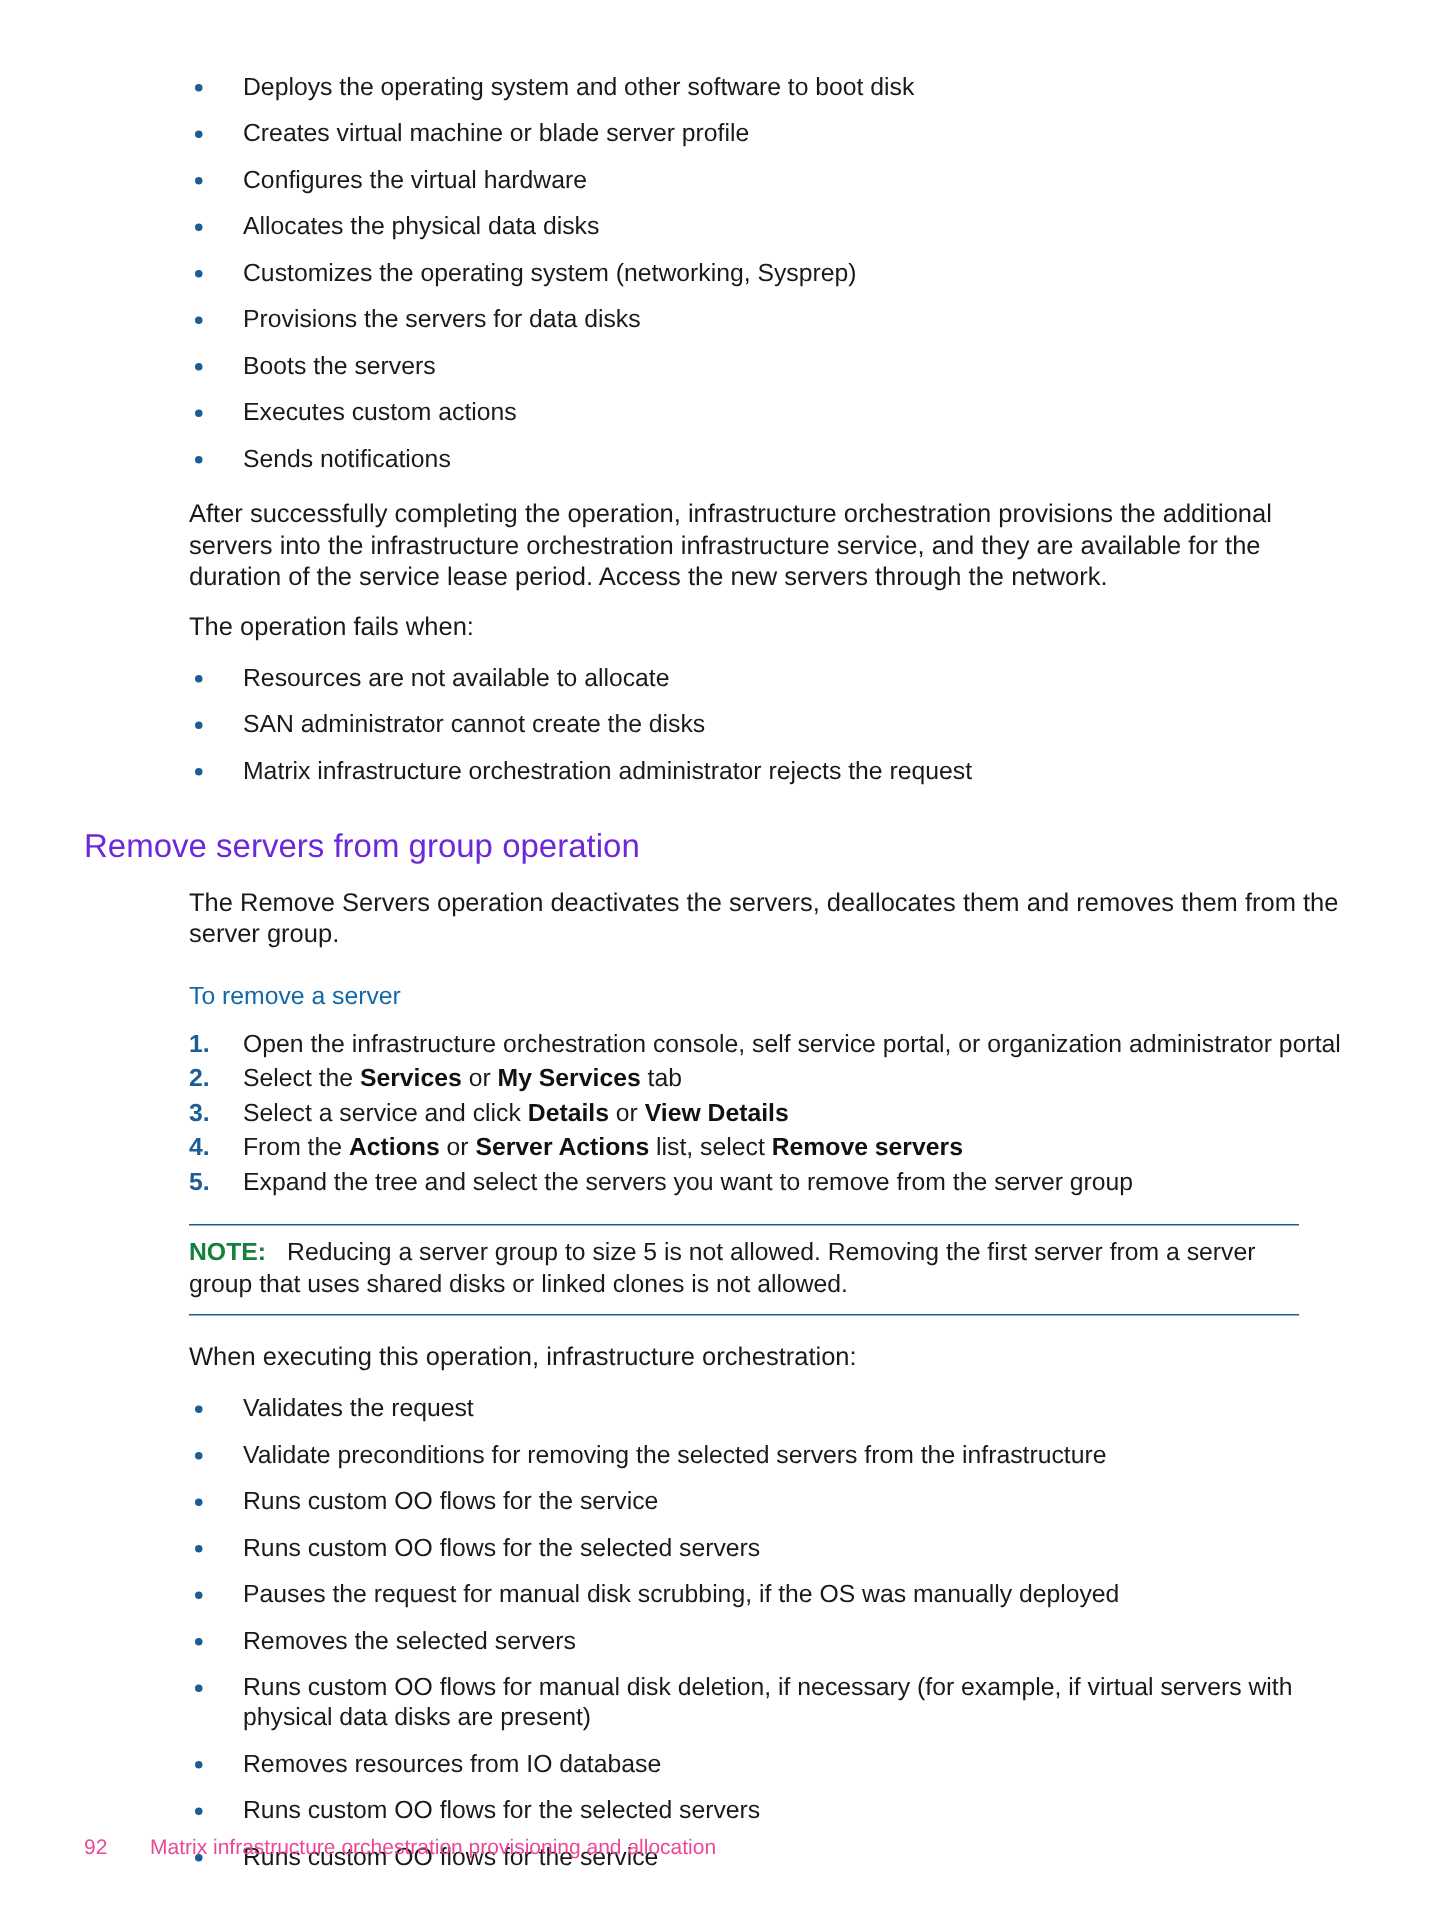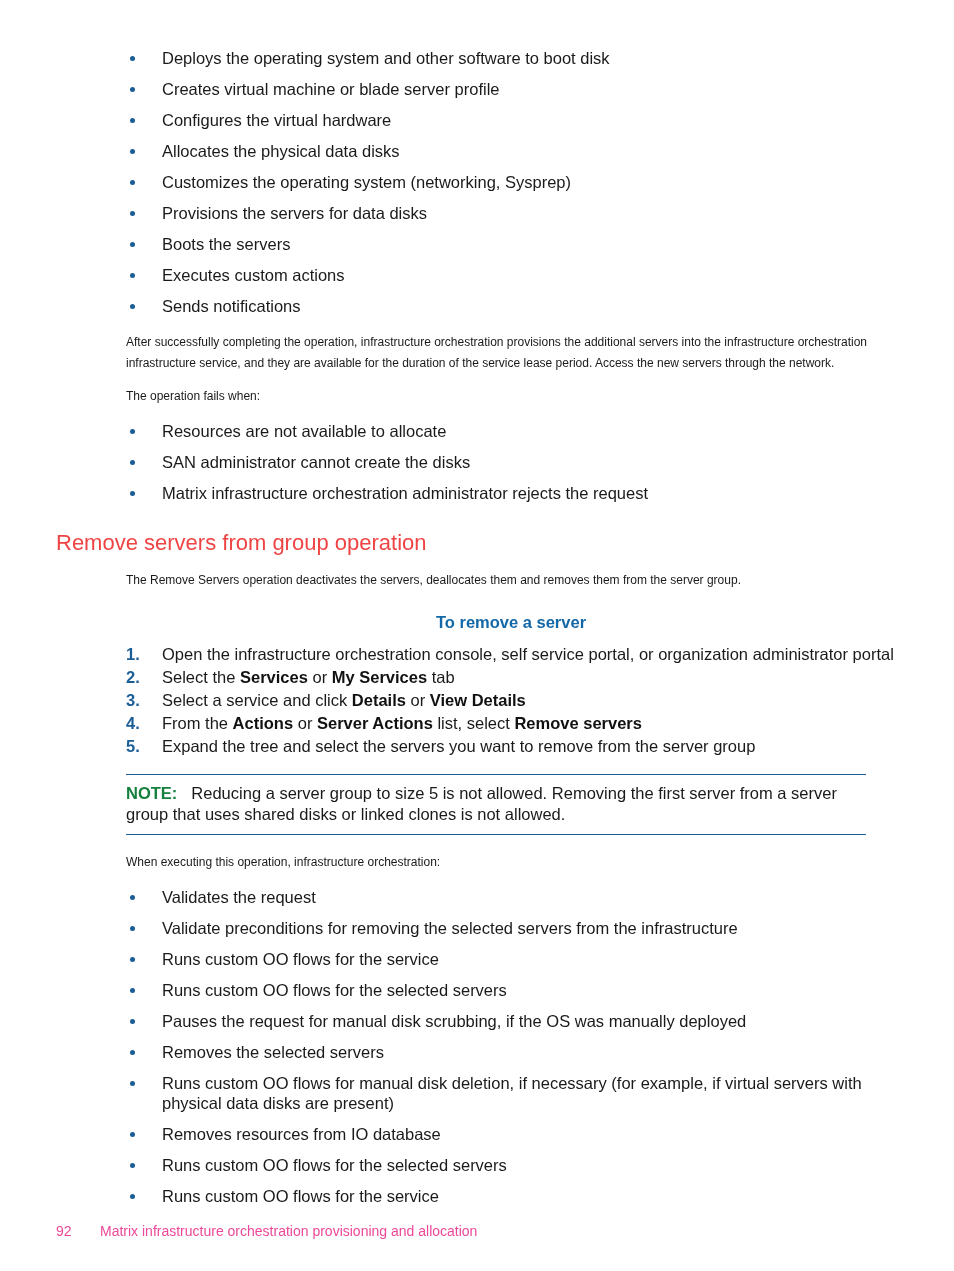--- a/index.html
+++ b/index.html
@@ -51,46 +51,45 @@
     left: 74px;
     top: 8px;
     width: 5px;
     height: 5px;
     border-radius: 50%;
     background: #1a5d97;
   }
 
   
   .para {
-    font-size: 12px;
+    font-size: 17px;
     line-height: 21px;
     margin: 0;
     padding-left: 70px;
     color: #1a1a1a;
   }
   .gap-before-para { margin-top: 16px; }
   .gap-small { margin-top: 12px; }
 
   
   .h1 {
     font-size: 22px;
     font-weight: normal;
-    color: #ef4444;
+    color: #6d28d9;
     margin: 0;
     padding-left: 0;
     line-height: 28px;
   }
   .h2 {
     font-size: 16.5px;
-    font-weight: bold;
+    font-weight: normal;
     color: #1368a8;
     margin: 0;
     padding-left: 70px;
     line-height: 21px;
-    text-align: center;
   }
 
   
   .num-list {
     list-style: none;
     margin: 0;
     padding: 0;
   }
   .num-item {
     position: relative;

